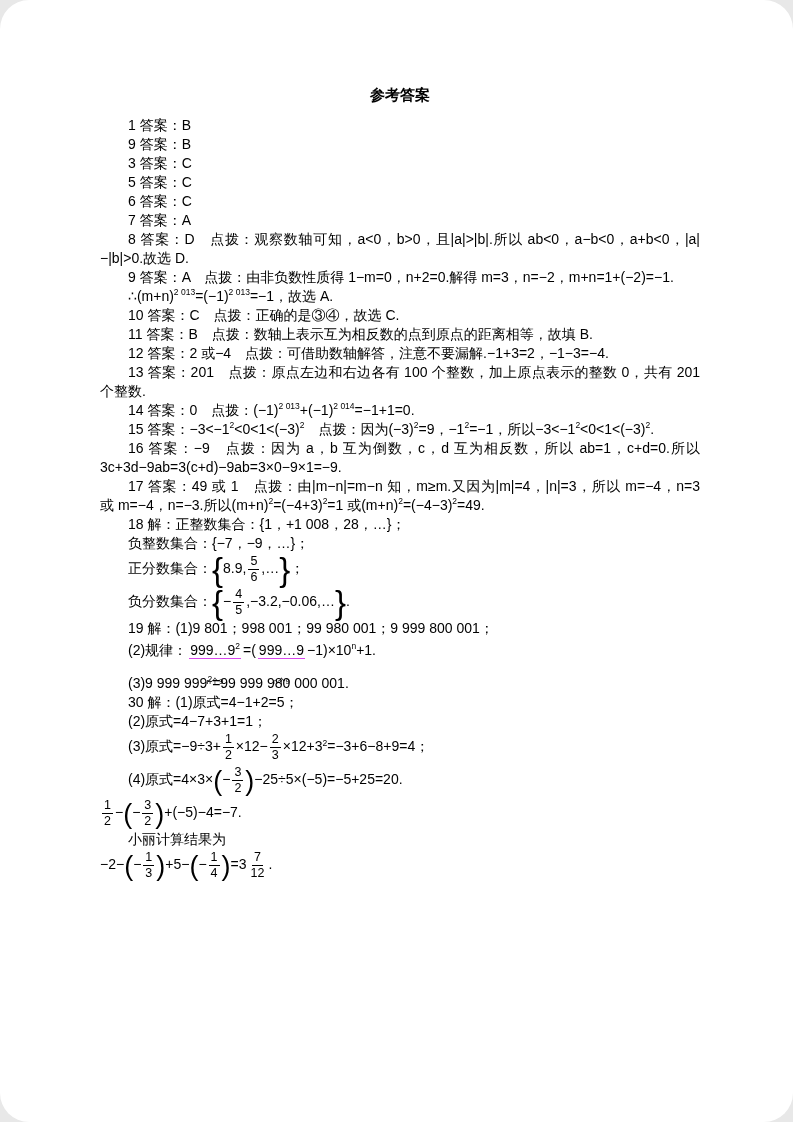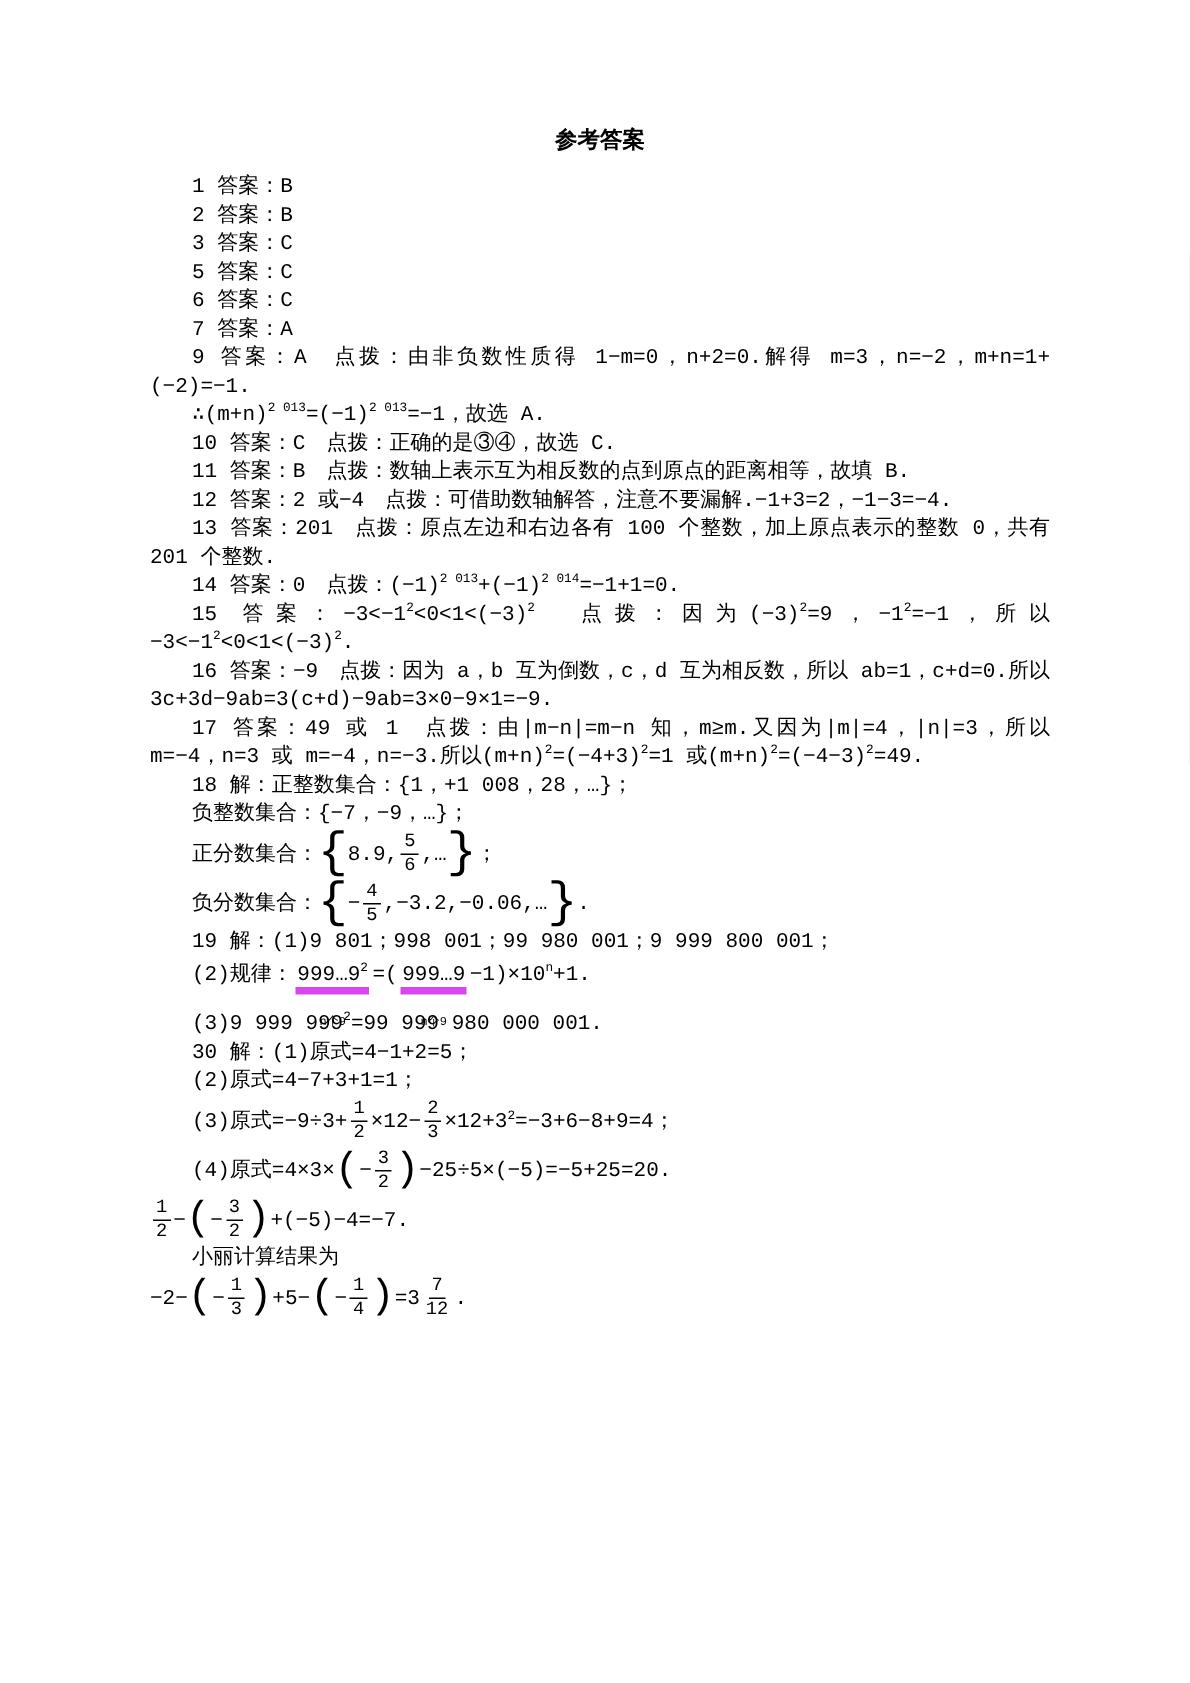--- a/index.html
+++ b/index.html
@@ -1,20 +1,20 @@
 <!DOCTYPE html>
 <html><head>
 <meta charset="utf-8">
 <style>
   html,body{margin:0;padding:0;background:#e8e8e8;}
   .page{
     width:793px;height:1122px;margin:0 auto;background:#ffffff;
     box-sizing:border-box;padding:85px 93px 40px 100px;
-    font-family:Liberation Mono, monospace;
-    font-size:14px;color:#000;overflow:hidden;
+    font-family:Liberation Sans, sans-serif;
+    font-size:14px;color:#000;overflow:hidden;border-radius:29px;
   }
   .title{
     text-align:center;font-weight:bold;font-size:15px;
     margin:0 0 11px 0;line-height:20px;
   }
   .para{
     line-height:19px;text-align:justify;text-indent:2em;margin:0;
   }
   .para.noindent{text-indent:0;}
   .para.has-ub{padding:3px 0 14px 0;}
@@ -22,38 +22,39 @@
   .frac{
     display:inline-flex;flex-direction:column;align-items:center;
     vertical-align:middle;font-size:12.5px;line-height:1.2;
     text-indent:0;margin:1px 2px;
   }
   .frac .num{border-bottom:1px solid #000;padding:0 2px;}
   .frac .den{padding:0 2px;}
   .bigp{font-size:27px;line-height:22px;vertical-align:middle;font-weight:400;}
   .bigb{font-size:33px;line-height:24px;vertical-align:middle;font-weight:400;}
   .ub{display:inline-block;position:relative;text-indent:0;margin:0 2px;}
-  .ub .top{border-bottom:5px solid #d946ef;padding:0 1px;}
+  .ub .top{border-bottom:1px solid #d946ef;padding:0 1px;}
   .ub .lbl{
     position:absolute;top:100%;left:50%;transform:translateX(-50%);
     font-size:8px;line-height:10px;white-space:nowrap;margin-top:17px;
   }
 </style>
 </head>
 <body>
 
 <div class="page">
   <div class="title">参考答案</div>
   <div>
       <div class="para">1 答案：B</div>
-      <div class="para">2 答案：B</div>
+      <div class="para">9 答案：B</div>
       <div class="para">3 答案：C</div>
       <div class="para">5 答案：C</div>
       <div class="para">6 答案：C</div>
       <div class="para">7 答案：A</div>
+      <div class="para">8 答案：D　点拨：观察数轴可知，a&lt;0，b&gt;0，且|a|&gt;|b|.所以 ab&lt;0，a−b&lt;0，a+b&lt;0，|a|−|b|&gt;0.故选 D.</div>
       <div class="para">9 答案：A　点拨：由非负数性质得 1−m=0，n+2=0.解得 m=3，n=−2，m+n=1+(−2)=−1.</div>
       <div class="para">∴(m+n)<sup class="sp">2 013</sup>=(−1)<sup class="sp">2 013</sup>=−1，故选 A.</div>
       <div class="para">10 答案：C　点拨：正确的是③④，故选 C.</div>
       <div class="para">11 答案：B　点拨：数轴上表示互为相反数的点到原点的距离相等，故填 B.</div>
       <div class="para">12 答案：2 或−4　点拨：可借助数轴解答，注意不要漏解.−1+3=2，−1−3=−4.</div>
       <div class="para">13 答案：201　点拨：原点左边和右边各有 100 个整数，加上原点表示的整数 0，共有 201 个整数.</div>
       <div class="para">14 答案：0　点拨：(−1)<sup class="sp">2 013</sup>+(−1)<sup class="sp">2 014</sup>=−1+1=0.</div>
       <div class="para">15 答案：−3&lt;−1<sup class="sp">2</sup>&lt;0&lt;1&lt;(−3)<sup class="sp">2</sup>　点拨：因为(−3)<sup class="sp">2</sup>=9，−1<sup class="sp">2</sup>=−1，所以−3&lt;−1<sup class="sp">2</sup>&lt;0&lt;1&lt;(−3)<sup class="sp">2</sup>.</div>
       <div class="para">16 答案：−9　点拨：因为 a，b 互为倒数，c，d 互为相反数，所以 ab=1，c+d=0.所以 3c+3d−9ab=3(c+d)−9ab=3×0−9×1=−9.</div>
       <div class="para">17 答案：49 或 1　点拨：由|m−n|=m−n 知，m≥m.又因为|m|=4，|n|=3，所以 m=−4，n=3 或 m=−4，n=−3.所以(m+n)<sup class="sp">2</sup>=(−4+3)<sup class="sp">2</sup>=1 或(m+n)<sup class="sp">2</sup>=(−4−3)<sup class="sp">2</sup>=49.</div>

